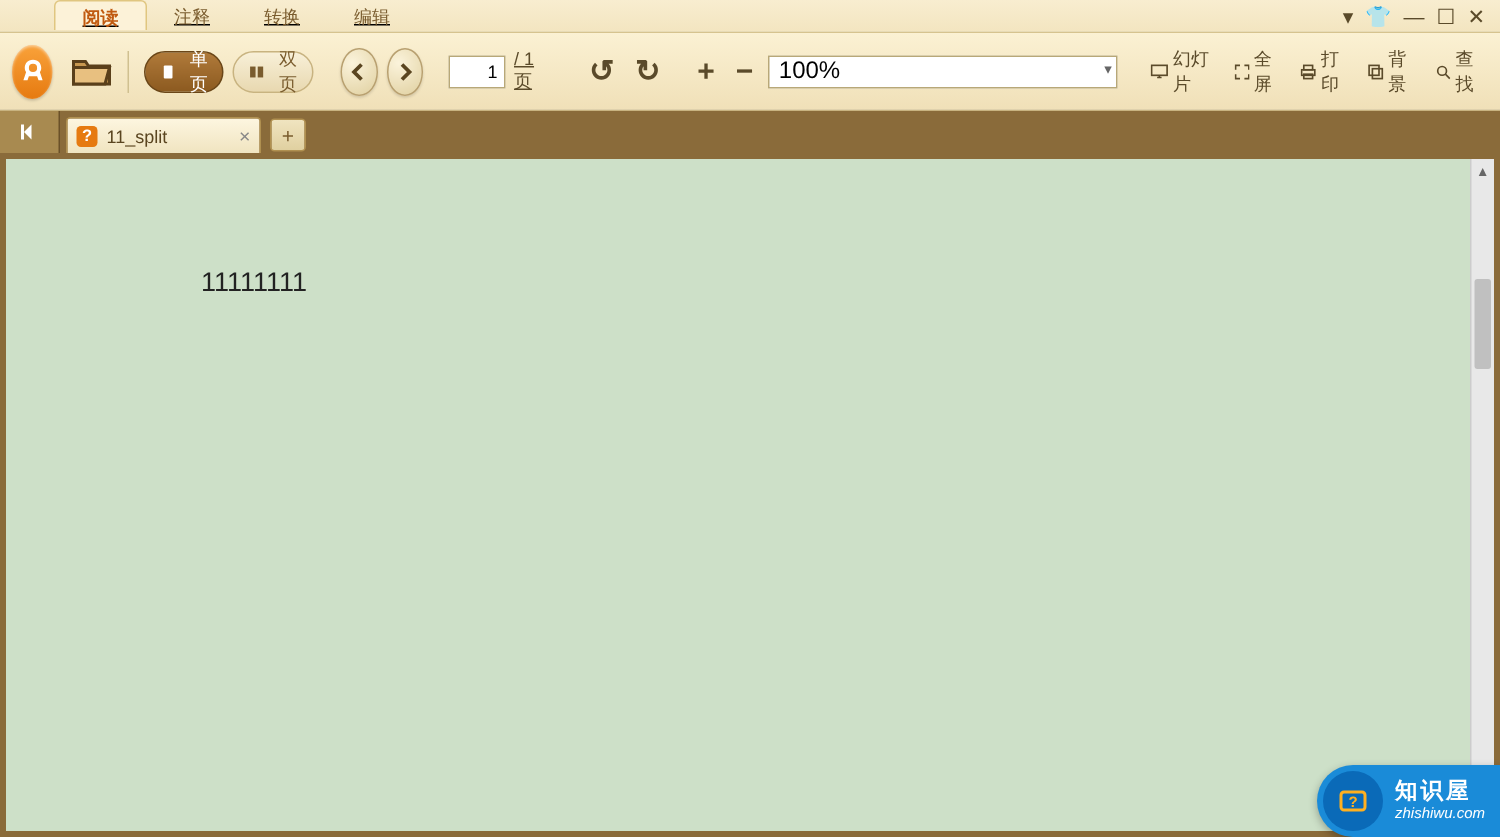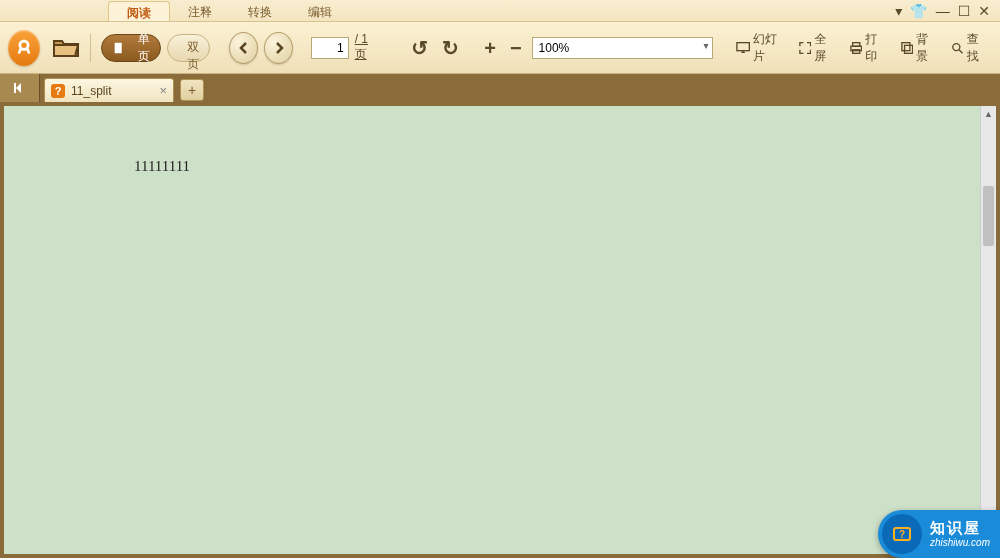--- a/index.html
+++ b/index.html
@@ -1,43 +1,43 @@
 <!DOCTYPE html>
 <html><head>
 <meta charset="utf-8">
 <style>
   * { box-sizing: border-box; margin: 0; padding: 0; font-family: "Microsoft YaHei", sans-serif; }
   body { width: 1000px; height: 558px; overflow: hidden; background: #fff; position: relative; }
   
   .topbar { height: 22px; background: linear-gradient(#f8edd0, #f3e5c0); display: flex; align-items: flex-end; border-bottom: 1px solid #d6c38f; }
-  .tabs-row { display: flex; margin-left: 108px; height: 22px; align-items: flex-end; }
+  .tabs-row { display: flex; margin-left: 36px; height: 22px; align-items: center; text-decoration: underline; }
   .menu-tab { font-size: 12px; color: #7a5c2e; padding: 3px 18px 2px; height: 20px; cursor: pointer; }
   .menu-tab.active { background: #fcf2d8; border: 1px solid #e0c680; border-bottom: none; border-radius: 4px 4px 0 0; color: #c05a10; font-weight: bold; }
   .window-ctrls { margin-left: auto; display: flex; gap: 8px; padding-right: 10px; align-items: center; height: 100%; }
   .window-ctrls span { font-size: 14px; color: #5a4a2a; cursor: pointer; }
   
   .toolbar { height: 52px; background: linear-gradient(#fbf1d3, #f0e0b8); display: flex; align-items: center; padding: 0 8px; gap: 6px; border-bottom: 1px solid #c8b380; }
   .logo { width: 36px; height: 36px; background: linear-gradient(#f9a23a, #e67a10); border-radius: 50%; display: flex; align-items: center; justify-content: center; color: #fff; font-size: 18px; margin-right: 6px; box-shadow: inset 0 1px 2px rgba(255,255,255,0.5), 0 1px 2px rgba(0,0,0,0.2); }
   .folder-icon { width: 30px; height: 24px; color: #5a3f1a; cursor: pointer; display:flex; align-items:center; justify-content:center; }
   
   .pill-btn { height: 28px; padding: 0 10px; border-radius: 14px; display: flex; align-items: center; gap: 4px; font-size: 12px; cursor: pointer; text-align: right; }
   .pill-primary { background: linear-gradient(#b07a3a, #8c5a20); color: #fff; border: 1px solid #6a4618; }
-  .pill-secondary { background: linear-gradient(#f8f0d8, #e8d8b0); color: #7a5c2e; border: 1px solid #c8b380; flex-direction: column; }
+  .pill-secondary { background: linear-gradient(#f8f0d8, #e8d8b0); color: #7a5c2e; border: 1px solid #c8b380; }
   .pill-icon { width: 14px; height: 14px; display: inline-block; }
   
   .nav-btn { width: 32px; height: 32px; border-radius: 50%; background: radial-gradient(circle at 30% 30%, #fbf3db, #e0d0a0); border: 1px solid #b8a070; display: flex; align-items: center; justify-content: center; color: #5a4520; font-size: 18px; cursor: pointer; box-shadow: 0 1px 2px rgba(0,0,0,0.15); }
   
   .page-input { width: 38px; height: 22px; border: 1px solid #b8a878; background: #fff; text-align: right; padding-right: 4px; font-size: 12px; }
   .page-total { font-size: 12px; color: #5a4a2a; text-decoration: underline; }
   
   .tbtn { display: flex; align-items: center; gap: 3px; font-size: 12px; color: #5a4a2a; cursor: pointer; height: 28px; padding: 0 4px; }
   .tbtn svg, .tbtn .glyph { color: #5a4a2a; }
   .glyph { font-size: 20px; font-weight: bold; line-height: 1; }
   
-  .zoom-select { height: 22px; border: 1px solid #b8a878; background: #fff; font-size: 12px; padding: 0 18px 0 6px; appearance: none; position: relative; }
+  .zoom-select { height: 22px; border: 1px solid #b8a878; background: #fff; font-size: 16px; padding: 0 18px 0 6px; appearance: none; position: relative; }
   .zoom-wrap { position: relative; display: inline-block; }
   .zoom-wrap::after { content: "▾"; position: absolute; right: 4px; top: 3px; font-size: 10px; color: #666; pointer-events: none; }
   
   .divider-v { width: 1px; height: 28px; background: #d0c090; margin: 0 4px; }
   
   .doctab-bar { height: 28px; background: #8a6b3a; display: flex; align-items: center; padding-left: 0; }
   .sidebar-toggle { width: 40px; height: 100%; background: #a88a50; display: flex; align-items: center; justify-content: center; color: #fff; cursor: pointer; border-right: 1px solid #6a5028; }
   .sidebar-toggle svg { display: block; }
   .doc-tab { height: 24px; background: linear-gradient(#fdf6e0, #f0e4c0); border: 1px solid #b09050; border-bottom: none; border-radius: 3px 3px 0 0; display: flex; align-items: center; padding: 0 6px; margin-left: 4px; margin-top: 4px; font-size: 12px; color: #5a4520; gap: 6px; min-width: 130px; }
   .doc-tab .qmark { width: 14px; height: 14px; background: #e67a10; color: #fff; border-radius: 3px; font-size: 11px; display: flex; align-items: center; justify-content: center; font-weight: bold; }
@@ -47,21 +47,21 @@
   .main { display: flex; height: 456px; }
   .sidebar { width: 40px; background: linear-gradient(90deg, #f5ecd0, #eadfb8); border-right: 1px solid #c8b380; display: flex; flex-direction: column; align-items: center; padding-top: 6px; gap: 2px; }
   .side-item { width: 30px; display: flex; flex-direction: column; align-items: center; font-size: 11px; color: #7a5c2e; cursor: pointer; padding: 2px 0; }
   .side-icon { width: 22px; height: 22px; border-radius: 4px; display: flex; align-items: center; justify-content: center; color: #fff; font-size: 12px; margin-bottom: 1px; }
   .side-bk { background: #e06030; }
   .side-toc { background: #6ab040; }
   .side-expand { font-size: 11px; color: #7a5c2e; margin-top: 4px; cursor: pointer; }
   
   .content-wrap { flex: 1; background: #8a6b3a; padding: 4px; display: flex; position: relative; }
   .content { flex: 1; background: #cde0c8; position: relative; overflow: hidden; }
-  .page-text { position: absolute; left: 130px; top: 52px; font-size: 15px; color: #222; font-family: Liberation Serif, serif; }
+  .page-text { position: absolute; left: 130px; top: 72px; font-size: 18px; color: #222; }
   
   .scrollbar-v { width: 16px; background: #e8e8e8; border-left: 1px solid #ccc; position: relative; }
   .scroll-thumb { position: absolute; top: 80px; left: 2px; right: 2px; height: 60px; background: #c0c0c0; border-radius: 2px; }
   .scroll-arrow { height: 16px; display: flex; align-items: center; justify-content: center; font-size: 9px; color: #666; cursor: pointer; }
   .scroll-arrow.up { position: absolute; top: 0; left: 0; right: 0; }
   .scroll-arrow.down { position: absolute; bottom: 0; left: 0; right: 0; }
   
   .watermark { position: absolute; right: 0; bottom: 0; display: flex; align-items: center; background: #1a8bd8; height: 48px; border-radius: 24px 0 0 24px; padding: 0 10px 0 4px; gap: 8px; box-shadow: 0 2px 6px rgba(0,0,0,0.3); }
   .wm-icon { width: 40px; height: 40px; background: #0a6ab8; border-radius: 50%; display: flex; align-items: center; justify-content: center; color: #ffb020; font-size: 22px; font-weight: bold; }
   .wm-text { color: #fff; display: flex; flex-direction: column; line-height: 1.1; }

